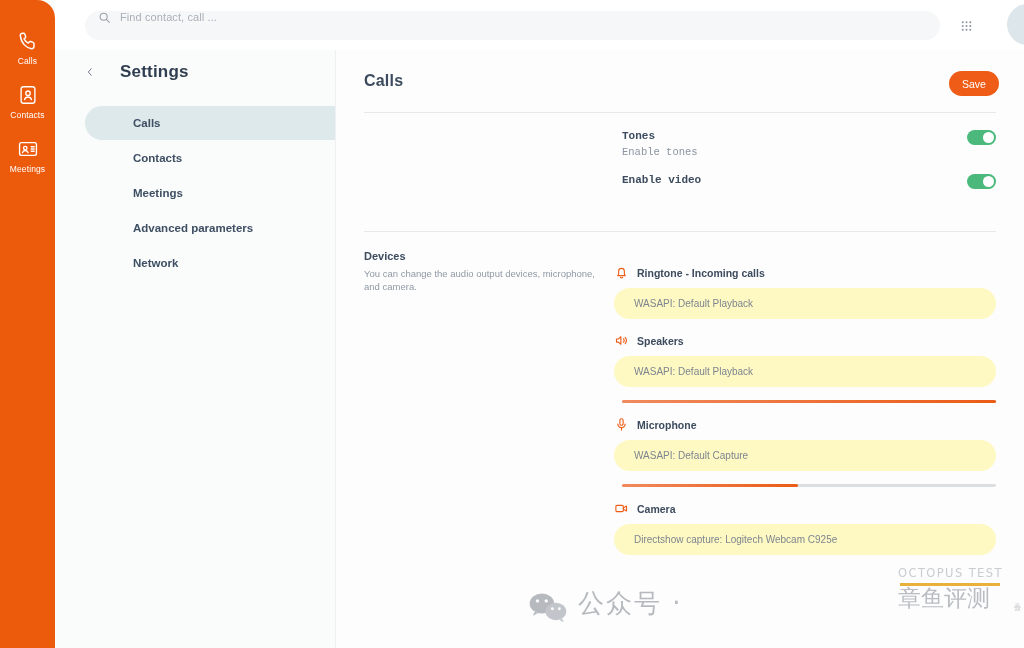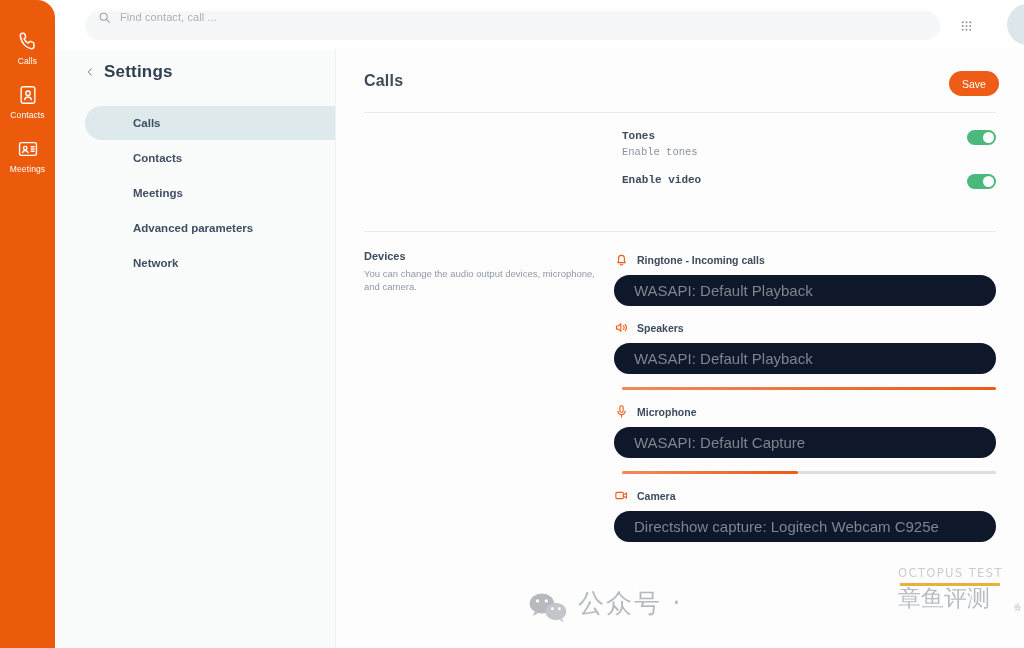--- a/index.html
+++ b/index.html
@@ -90,20 +90,21 @@
   .settings-nav {
     position: absolute; left: 55px; top: 50px;
     width: 281px; height: 598px;
     background: #fafbfb;
     border-right: 1px solid #eef0f1;
   }
   .settings-head {
     display: flex; align-items: center;
     margin: 12px 0 0 30px;
     cursor: pointer;
+    gap: 16px;
   }
   .back-chevron { width: 10px; height: 14px; margin-right: 9px; }
   .back-chevron svg { width: 10px; height: 14px; display: block; }
   .settings-title {
     font-size: 17px; font-weight: bold;
     color: #2f3e50;
     letter-spacing: .2px;
   }
   .nav-list { margin-top: 24px; }
   .nav-item {
@@ -201,39 +202,39 @@
   .devices-title {
     font-size: 11px; font-weight: bold;
     color: #3c4b5e;
   }
   .devices-desc {
     font-size: 9.5px;
     color: #9099a5;
     line-height: 13px;
     margin-top: 5px;
   }
-  .devices-right { flex: 1 1 auto; padding-top: 2px; }
+  .devices-right { flex: 1 1 auto; padding-top: 2px; margin-top: 13px; }
   .device-block { margin-bottom: 14px; }
   .device-head {
     display: flex; align-items: center;
     margin-bottom: 8px;
   }
   .device-icon { width: 15px; height: 15px; margin-right: 8px; }
   .device-icon svg { width: 15px; height: 15px; display: block; }
   .device-label {
     font-size: 10.5px; font-weight: bold;
     color: #3c4b5e;
   }
   .device-select {
     height: 31px;
-    background: #0f172a;
+    background: #fef9c3;
     border-radius: 16px;
     display: flex; align-items: center;
     padding-left: 20px;
-    font-size: 15px;
+    font-size: 10px;
     color: #7d858f;
     cursor: pointer;
   }
   .slider {
     position: relative;
     height: 3px;
     margin: 13px 0 0 8px;
     background: #dcdfe2;
     border-radius: 2px;
   }

